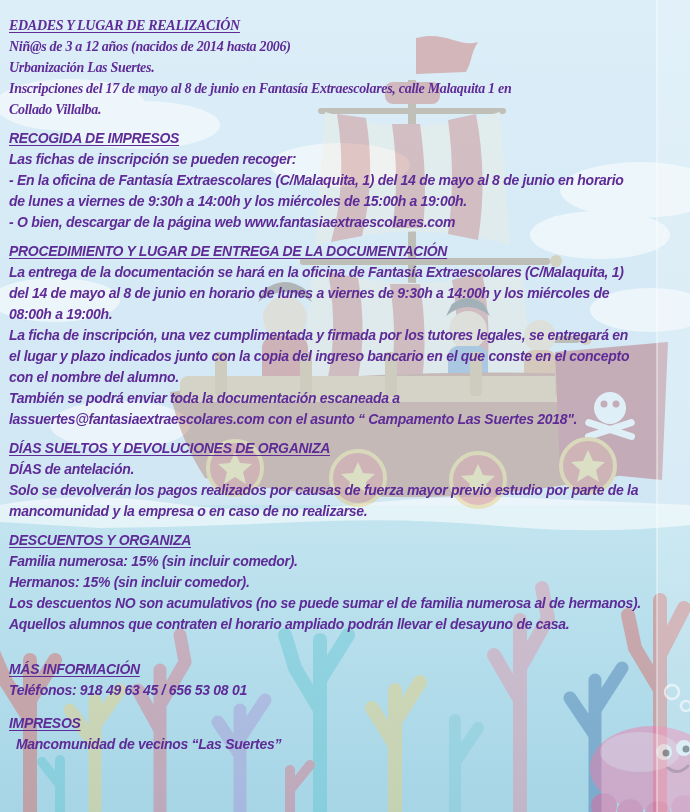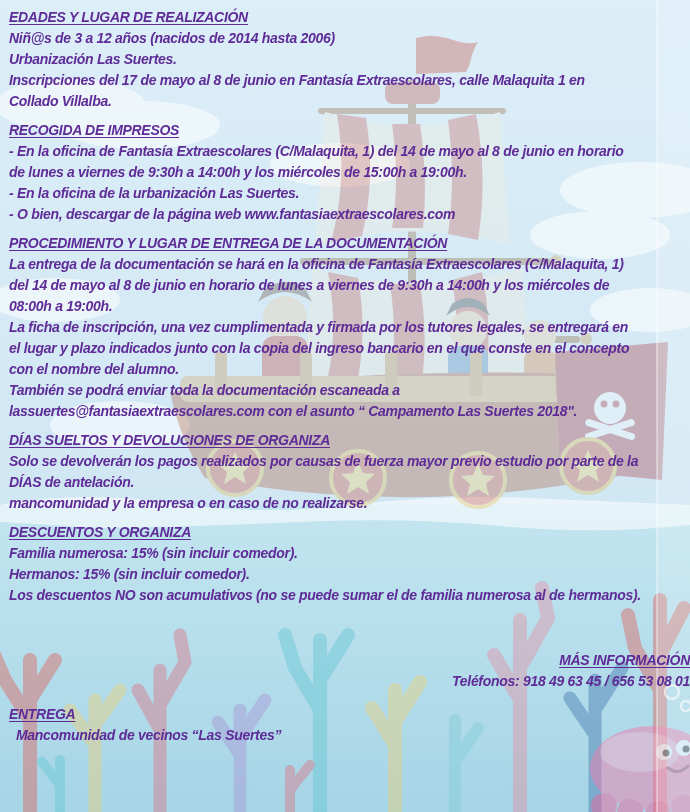--- a/index.html
+++ b/index.html
@@ -9,22 +9,22 @@
     font-family:"Liberation Sans",sans-serif;
   }
   .bg{position:absolute;left:0;top:0;width:690px;height:812px;}
   .content{
     position:absolute;left:9px;top:7px;right:0;
     color:#5e2b97;
     font-style:italic;font-weight:bold;
     font-size:14px;line-height:21px;letter-spacing:-0.3px;
   }
   .sec{margin-top:8px;}
-  .sec.first{margin-top:0;}
-  .sec.gap-xl{margin-top:44px;text-align:right;}
+  .sec.first{margin-top:8px;font-family:Liberation Serif, serif;}
+  .sec.gap-xl{margin-top:24px;}
   .sec.gap-md{margin-top:12px;}
   .heading{
     text-decoration:underline;
     text-underline-offset:2px;
     white-space:nowrap;
   }
   .line{white-space:nowrap;}
   .line.indented{padding-left:7px;}
 </style>
 </head>
@@ -170,55 +170,56 @@
   <section class="sec first">
     <div class="heading">EDADES Y LUGAR DE REALIZACIÓN</div>
     <div class="line">Niñ@s de 3 a 12 años (nacidos de 2014 hasta 2006)</div>
     <div class="line">Urbanización Las Suertes.</div>
     <div class="line">Inscripciones del 17 de mayo al 8 de junio en Fantasía Extraescolares, calle Malaquita 1 en</div>
     <div class="line">Collado Villalba.</div>
   </section>
 
   <section class="sec">
     <div class="heading">RECOGIDA DE IMPRESOS</div>
+    <div class="line">Las fichas de inscripción se pueden recoger:</div>
     <div class="line">- En la oficina de Fantasía Extraescolares (C/Malaquita, 1) del 14 de mayo al 8 de junio en horario</div>
     <div class="line">de lunes a viernes de 9:30h a 14:00h y los miércoles de 15:00h a 19:00h.</div>
-    <div class="line">- En la oficina de la urbanización Las Suertes.</div>
     <div class="line">- O bien, descargar de la página web www.fantasiaextraescolares.com</div>
   </section>
 
   <section class="sec">
     <div class="heading">PROCEDIMIENTO Y LUGAR DE ENTREGA DE LA DOCUMENTACIÓN</div>
     <div class="line">La entrega de la documentación se hará en la oficina de Fantasía Extraescolares (C/Malaquita, 1)</div>
     <div class="line">del 14 de mayo al 8 de junio en horario de lunes a viernes de 9:30h a 14:00h y los miércoles de</div>
     <div class="line">08:00h a 19:00h.</div>
     <div class="line">La ficha de inscripción, una vez cumplimentada y firmada por los tutores legales, se entregará en</div>
     <div class="line">el lugar y plazo indicados junto con la copia del ingreso bancario en el que conste en el concepto</div>
     <div class="line">con el nombre del alumno.</div>
     <div class="line">También se podrá enviar toda la documentación escaneada a</div>
     <div class="line">lassuertes@fantasiaextraescolares.com con el asunto “ Campamento Las Suertes 2018".</div>
   </section>
 
   <section class="sec">
     <div class="heading">DÍAS SUELTOS Y DEVOLUCIONES DE ORGANIZA</div>
+    <div class="line">DÍAS de antelación.</div>
     <div class="line">Solo se devolverán los pagos realizados por causas de fuerza mayor previo estudio por parte de la</div>
-    <div class="line">DÍAS de antelación.</div>
     <div class="line">mancomunidad y la empresa o en caso de no realizarse.</div>
   </section>
 
   <section class="sec">
     <div class="heading">DESCUENTOS Y ORGANIZA</div>
     <div class="line">Familia numerosa: 15% (sin incluir comedor).</div>
     <div class="line">Hermanos: 15% (sin incluir comedor).</div>
     <div class="line">Los descuentos NO son acumulativos (no se puede sumar el de familia numerosa al de hermanos).</div>
+    <div class="line">Aquellos alumnos que contraten el horario ampliado podrán llevar el desayuno de casa.</div>
   </section>
 
   <section class="sec gap-xl">
     <div class="heading">MÁS INFORMACIÓN</div>
     <div class="line">Teléfonos: 918 49 63 45 / 656 53 08 01</div>
   </section>
 
   <section class="sec gap-md">
-    <div class="heading">ENTREGA</div>
+    <div class="heading">IMPRESOS</div>
     <div class="line indented">Mancomunidad de vecinos “Las Suertes”</div>
   </section>
 
 </div>
 
 </body></html>

